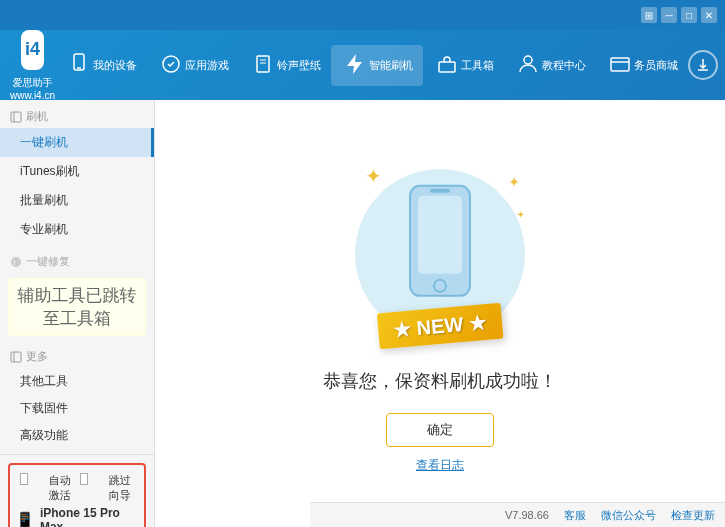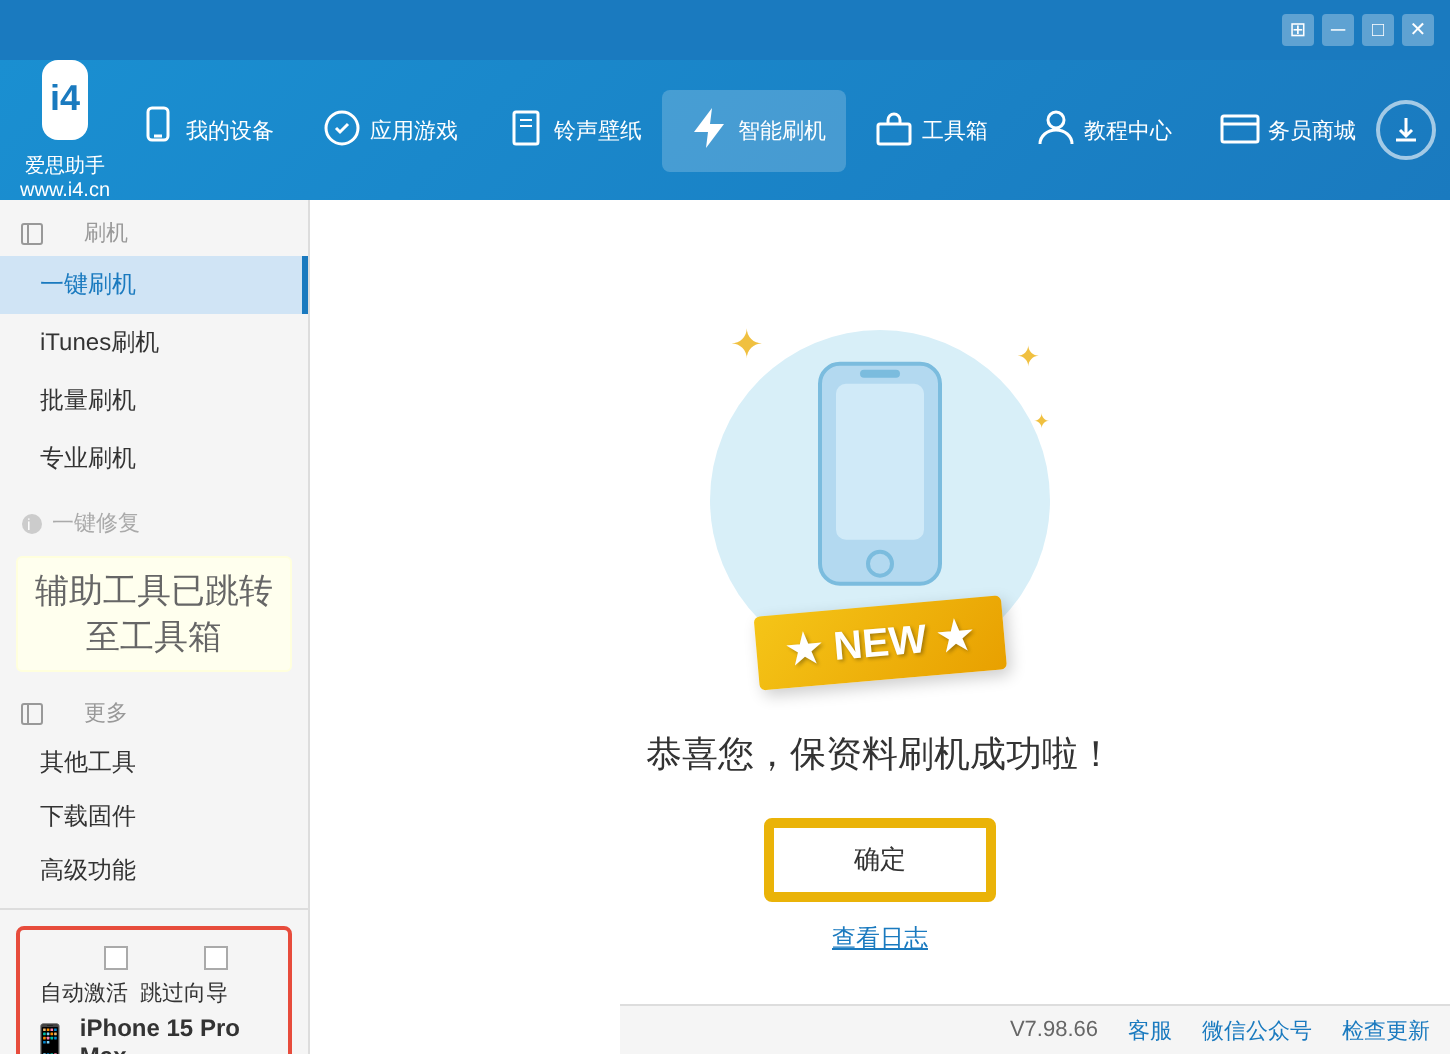--- a/index.html
+++ b/index.html
@@ -27,48 +27,48 @@
     
     .main { display: flex; height: calc(527px - 70px - 30px); }
 
     
     .sidebar { width: 155px; background: #f5f5f5; border-right: 1px solid #ddd; display: flex; flex-direction: column; }
     .status-bar { background: #e8f4e8; padding: 5px 8px; font-size: 11px; color: #333; border-bottom: 1px solid #ddd; }
     .status-label { color: #666; }
     .status-value { color: #2196F3; font-weight: bold; }
 
     .sidebar-section { padding: 5px 0; }
-    .sidebar-group-label { padding: 4px 10px; color: #999; font-size: 11px; display: flex; align-items: center; gap: 20px; }
+    .sidebar-group-label { padding: 4px 10px; color: #999; font-size: 11px; display: flex; align-items: center; gap: 4px; }
     .sidebar-item { padding: 6px 10px 6px 20px; cursor: pointer; color: #333; font-size: 12px; }
     .sidebar-item.active { background: #d0e4f5; color: #1a7abf; border-right: 3px solid #1a7abf; }
 
     .sidebar-disabled { padding: 5px 10px; color: #aaa; font-size: 11px; display: flex; align-items: center; gap: 4px; }
     .sidebar-warning { margin: 4px 8px; background: #ffe; border: 1px solid #ffd; border-radius: 3px; padding: 5px; font-size: 17px; color: #666; text-align: center; }
 
-    .sidebar-more { padding: 4px 10px; color: #999; font-size: 11px; display: flex; align-items: center; gap: 20px; }
+    .sidebar-more { padding: 4px 10px; color: #999; font-size: 11px; display: flex; align-items: center; gap: 4px; }
     .sidebar-sub { padding: 5px 10px 5px 20px; cursor: pointer; color: #333; font-size: 12px; }
 
     
     .sidebar-bottom { margin-top: auto; border-top: 1px solid #ddd; padding: 5px; }
     .checkbox-row { display: flex; align-items: center; gap: 6px; padding: 3px 5px; }
-    .checkbox-group { display: flex; align-items: flex-end; gap: 4px; flex-direction: column; }
+    .checkbox-group { display: flex; align-items: flex-start; gap: 21px; }
     .cb { width: 12px; height: 12px; border: 1px solid #aaa; background: white; display: inline-block; }
     .cb-label { font-size: 11px; color: #333; }
 
     .device-highlight { border: 2px solid #e74c3c; border-radius: 4px; padding: 5px; margin: 3px; }
     .device-item { display: flex; align-items: center; gap: 5px; cursor: pointer; }
     .device-icon { color: #1a7abf; font-size: 16px; }
     .device-name { font-weight: bold; font-size: 12px; color: #333; }
 
     
     .content { flex: 1; background: white; display: flex; flex-direction: column; align-items: center; justify-content: center; position: relative; }
 
     .success-text { font-size: 18px; color: #333; margin-bottom: 20px; }
 
-    .confirm-btn { background: white; border: 5px solid #eab308; padding: 7px 40px; border-radius: 4px; cursor: pointer; font-size: 13px; color: #333; margin-bottom: 10px; }
+    .confirm-btn { background: white; border: 1px solid #eab308; padding: 7px 40px; border-radius: 4px; cursor: pointer; font-size: 13px; color: #333; margin-bottom: 10px; }
 
     .view-log { font-size: 12px; color: #1a7abf; cursor: pointer; text-decoration: underline; }
 
     
     .footer { position: absolute; bottom: 0; right: 0; left: 155px; height: 25px; background: #f5f5f5; border-top: 1px solid #ddd; display: flex; align-items: center; justify-content: flex-end; padding: 0 10px; gap: 15px; font-size: 11px; color: #666; }
   </style>
 </head>
 <body>
 
 <div class="top-bar">

